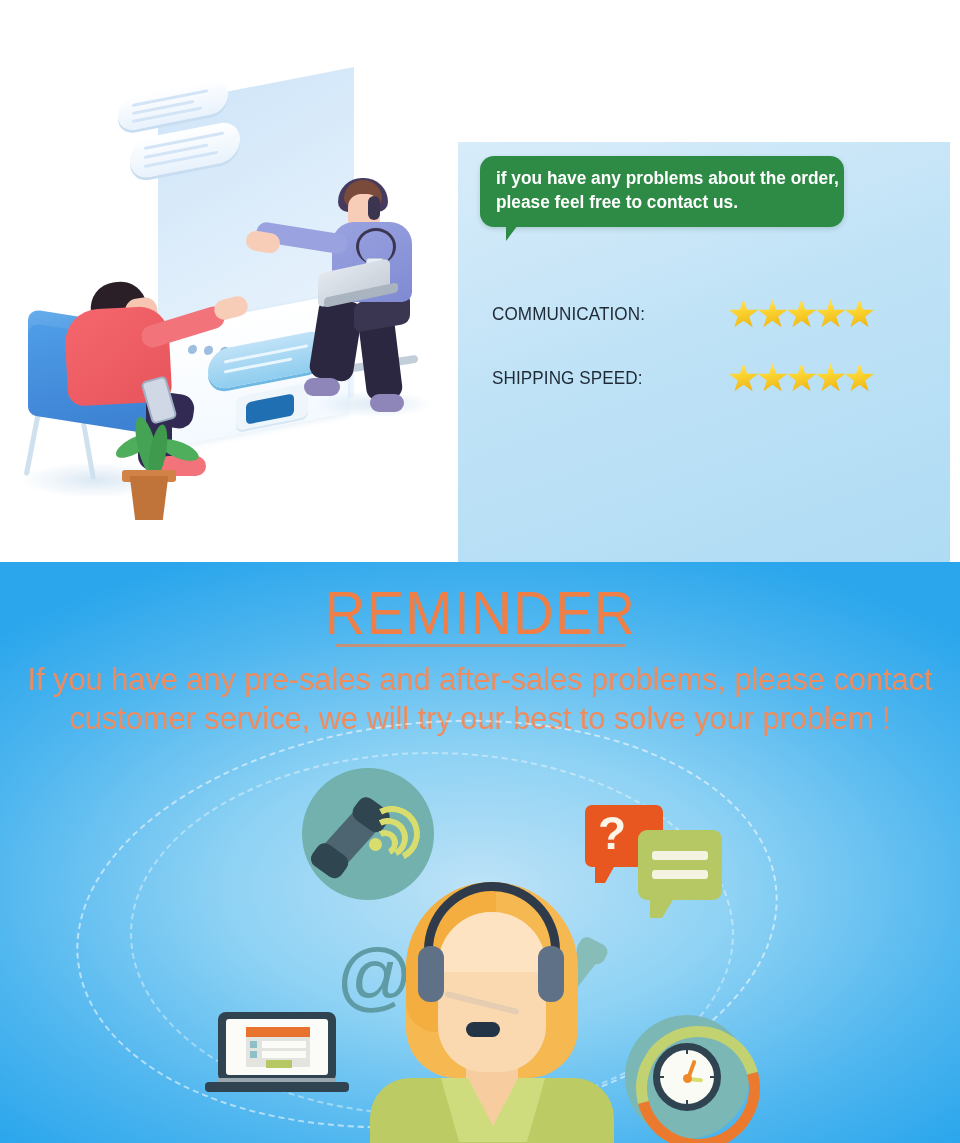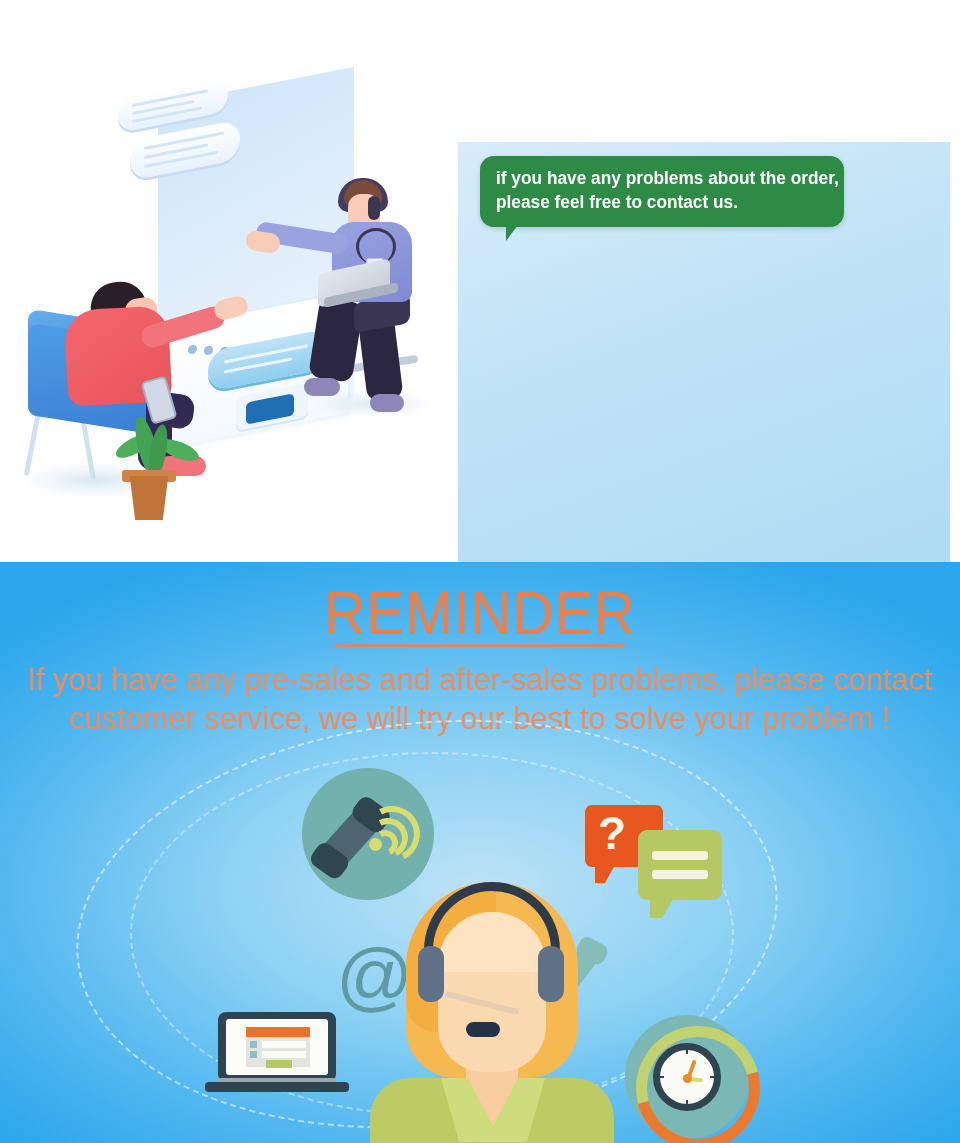--- a/index.html
+++ b/index.html
@@ -358,21 +358,41 @@
     <div class="fb-panel">
 
       <div class="bubble b1">
         <span>if you have any problems about the order,</span>
         <span>please feel free to contact us.</span>
       </div>
 
       <div class="rows">
 
 
-
+        <div class="rate-row r2">
+          <div class="rate-label">COMMUNICATION:</div>
+          <div class="stars">
+            <div class="star"></div>
+            <div class="star"></div>
+            <div class="star"></div>
+            <div class="star"></div>
+            <div class="star"></div>
+          </div>
+        </div>
+
+        <div class="rate-row r3">
+          <div class="rate-label">SHIPPING SPEED:</div>
+          <div class="stars">
+            <div class="star"></div>
+            <div class="star"></div>
+            <div class="star"></div>
+            <div class="star"></div>
+            <div class="star"></div>
+          </div>
+        </div>
 
       </div>
 
 
     </div>
   </div>
 
   <div class="bottom">
 
     <div class="rem-title">REMINDER</div>

